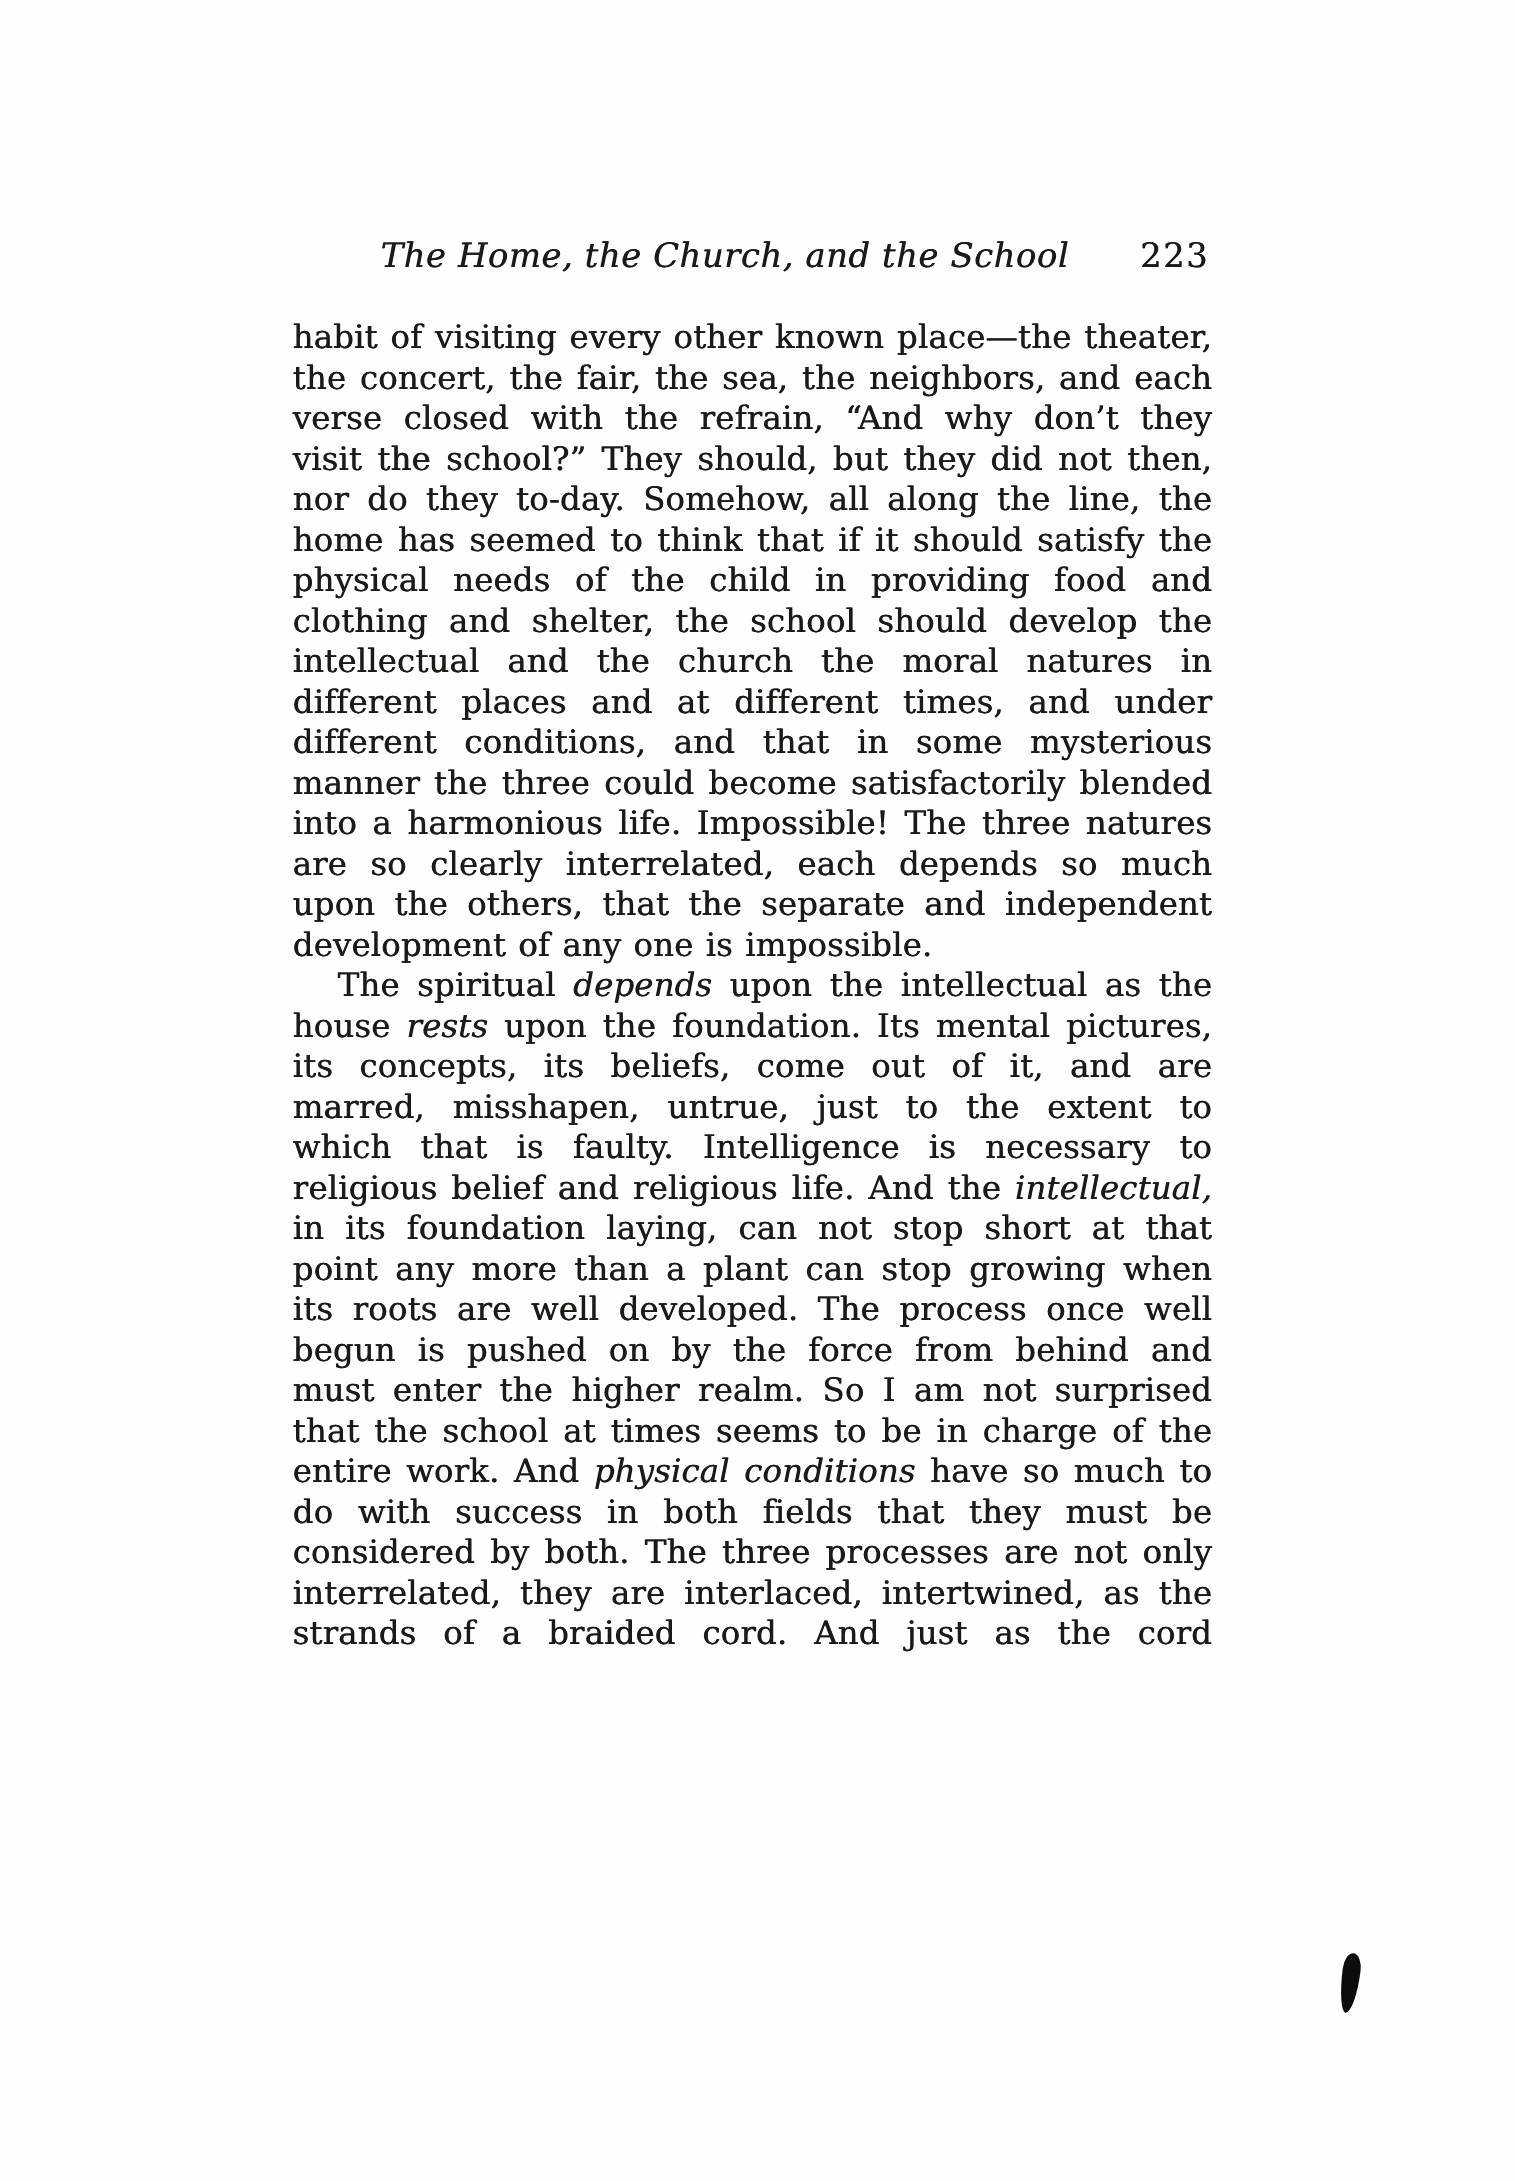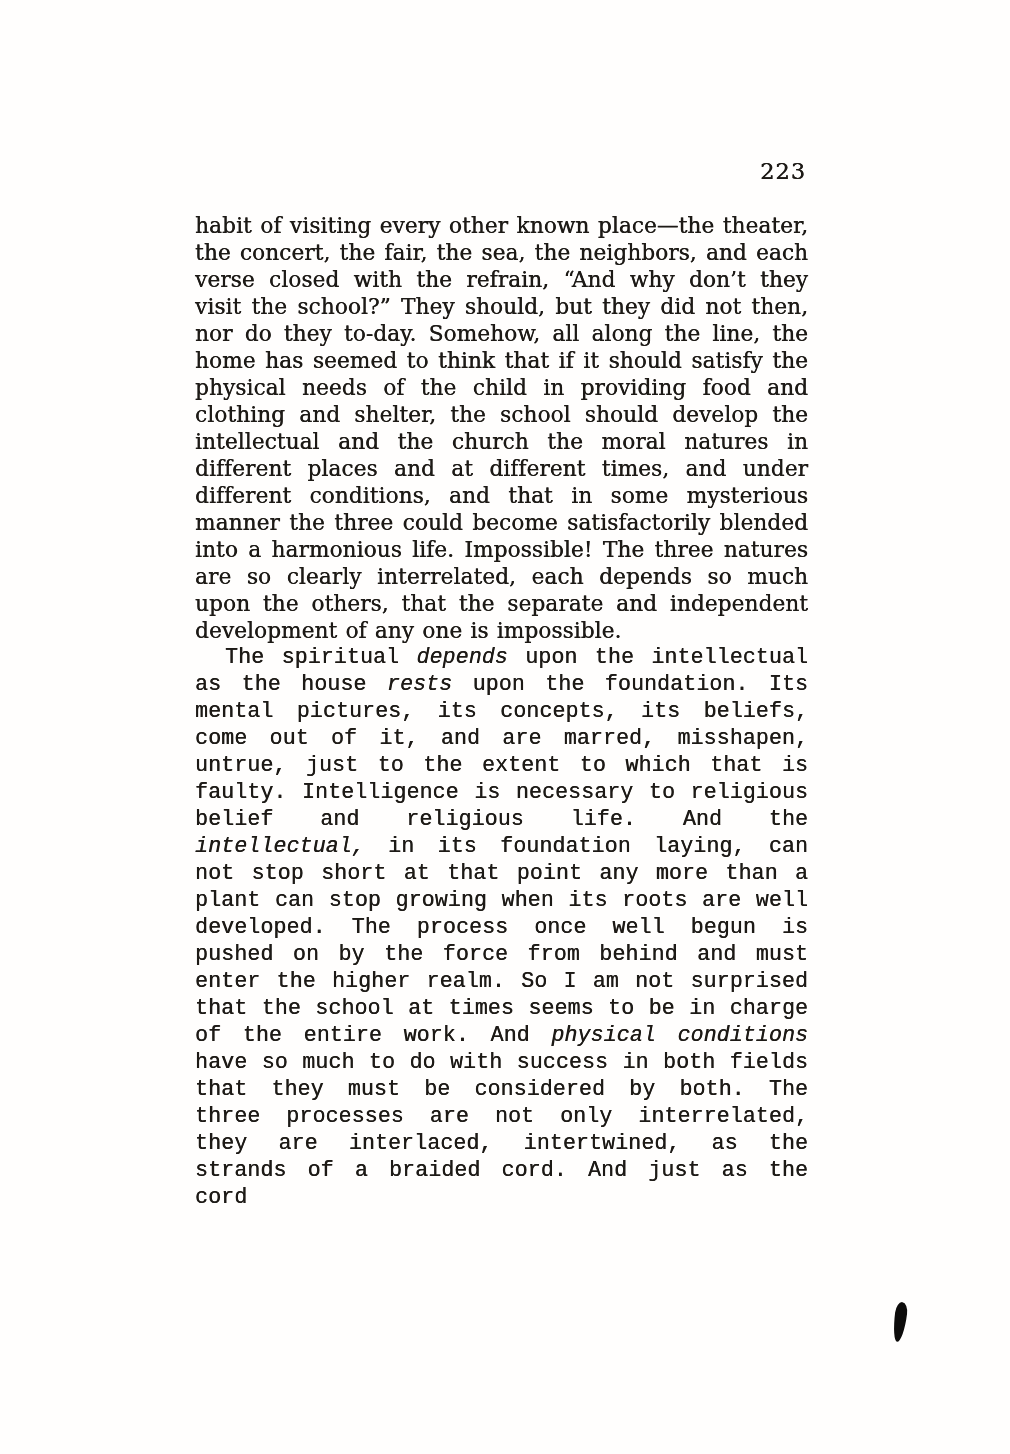--- a/index.html
+++ b/index.html
@@ -43,40 +43,41 @@
     top: 212px;
     width: 613px;
     font-size: 21.6px;
     line-height: 27px;
     text-align: justify;
     letter-spacing: 0.1px;
     word-spacing: 1.2px;
     text-shadow: 0.35px 0 0 currentColor;
   }
   .para { text-align: justify; }
-  .para.indent { text-indent: 30px; font-family: Liberation Mono, monospace; }
+  .para.indent { text-indent: 30px; }
   .para.justify-last { text-align-last: justify; }
   .italic { font-style: italic; }
   .scan-artifact {
     position: absolute;
     left: 894px;
     top: 1302px;
     width: 12px;
     height: 40px;
     background: #0d0c0b;
     border-radius: 50% 50% 55% 45% / 28% 28% 72% 72%;
     transform: rotate(7deg);
   }
 </style>
 </head>
 <body>
 
 <div class="page">
 
   <header class="running-head">
+    <span class="head-title">The Home, the Church, and the School</span>
     <span class="folio">223</span>
   </header>
 
   <main class="text-block">
 
     <p class="para"><span>habit of visiting every other known place—the theater, the concert, the fair, the sea, the neighbors, and each verse closed with the refrain, “And why don’t they visit the school?” They should, but they did not then, nor do they to-day. Somehow, all along the line, the home has seemed to think that if it should satisfy the physical needs of the child in providing food and clothing and shelter, the school should develop the intellectual and the church the moral natures in different places and at different times, and under different conditions, and that in some mysterious manner the three could become satisfactorily blended into a harmonious life. Impossible! The three natures are so clearly interrelated, each depends so much upon the others, that the separate and independent development of any one is impossible.</span></p>
 
     <p class="para indent justify-last"><span>The spiritual </span><span class="italic">depends</span><span> upon the intellectual as the house </span><span class="italic">rests</span><span> upon the foundation. Its mental pictures, its concepts, its beliefs, come out of it, and are marred, misshapen, untrue, just to the extent to which that is faulty. Intelligence is necessary to religious belief and religious life. And the </span><span class="italic">intellectual,</span><span> in its foundation laying, can not stop short at that point any more than a plant can stop growing when its roots are well developed. The process once well begun is pushed on by the force from behind and must enter the higher realm. So I am not surprised that the school at times seems to be in charge of the entire work. And </span><span class="italic">physical conditions</span><span> have so much to do with success in both fields that they must be considered by both. The three processes are not only interrelated, they are interlaced, intertwined, as the strands of a braided cord. And just as the cord</span></p>
 
   </main>

